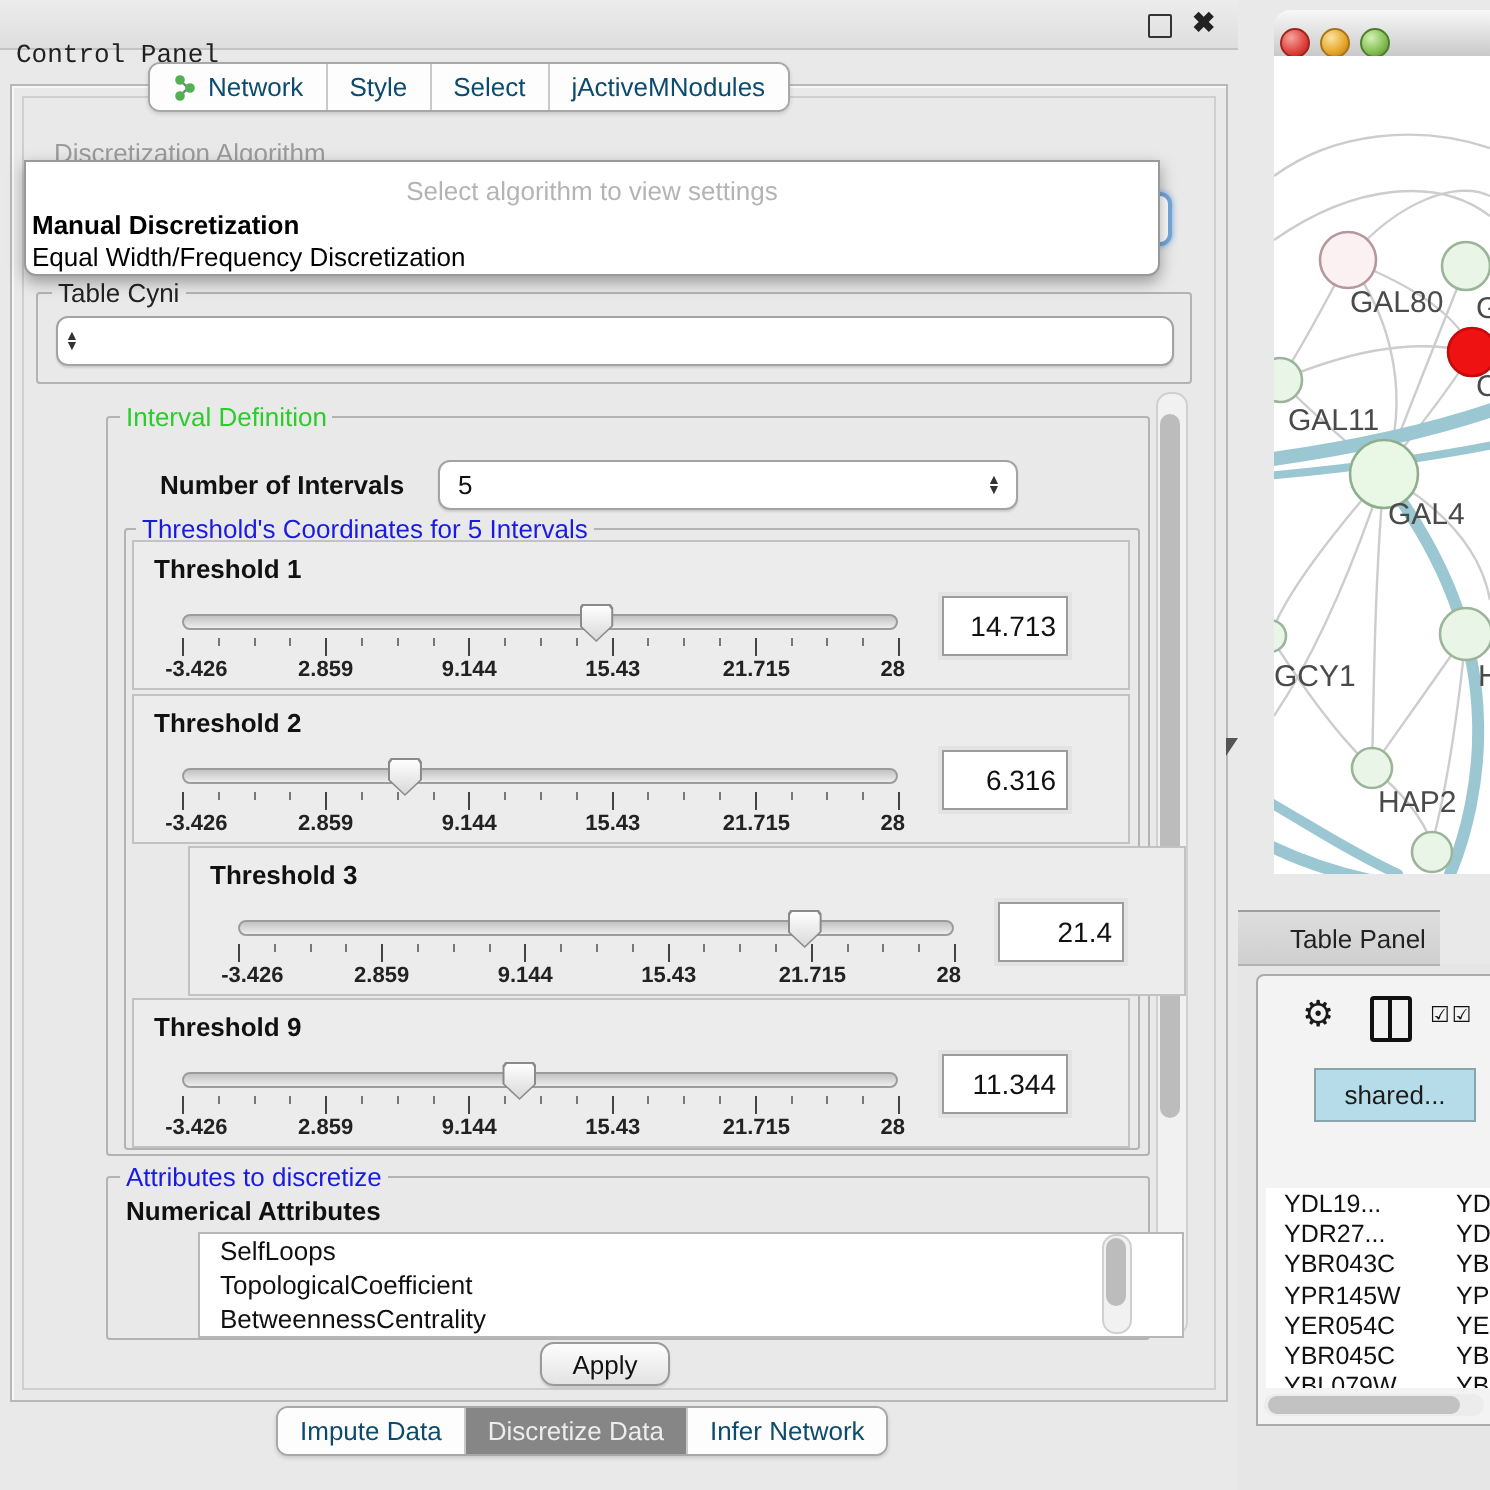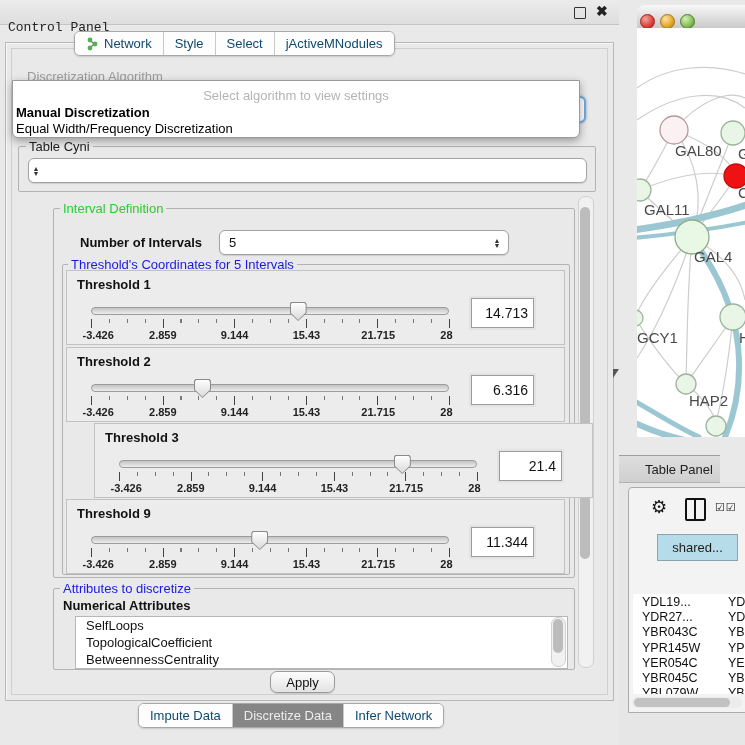--- a/index.html
+++ b/index.html
@@ -56,21 +56,21 @@
        repeating-linear-gradient(to right,#777 0 1px,transparent 1px 17.9px);
      background-size:359px 9px,359px 4px;background-repeat:no-repeat;background-position:0 0,0 0;}
   .ticklabels{position:absolute;left:0;top:22px;width:359px;height:11px;}
   .ticklabels span{position:absolute;transform:translateX(-50%);font-size:11px;font-weight:bold;color:#222;white-space:nowrap;}
   .thumb{position:absolute;top:-5px;width:17px;height:19px;margin-left:-8px;z-index:3;}
   .thumb .o{position:absolute;inset:0;background:#8a8a8a;clip-path:polygon(8% 0,92% 0,100% 10%,100% 58%,50% 100%,0 58%,0 10%);}
   .thumb .i{position:absolute;inset:1px;background:linear-gradient(#fefefe,#d9d9d9);clip-path:polygon(8% 0,92% 0,100% 10%,100% 58%,50% 100%,0 58%,0 10%);}
   .vbox{position:absolute;left:404px;top:27px;width:56px;height:28px;background:#fff;border:1px solid #9c9c9c;box-shadow:0 0 0 2px #e3e3e3;display:flex;align-items:center;justify-content:flex-end;padding-right:5px;font-size:14px;}
 
   
-  .listbox{background:#fff;border:1px solid #b7b7b7;}
+  .listbox{background:#fff;border:1px solid #b7b7b7;margin-left:24px;}
   .listbox .item{padding:1px 0 1px 10px;font-size:13px;white-space:nowrap;}
 
   .btn{background:linear-gradient(#fdfdfd,#e3e3e3);border:1px solid #9a9a9a;border-radius:7px;font-size:13px;display:flex;align-items:center;justify-content:center;box-shadow:0 1px 1px rgba(0,0,0,.15);}
 
   
   .blueframe{left:619px;top:0;width:126px;height:455px;background:linear-gradient(90deg,#22406e 0px,#22406e 7px,#63812f0 7px,#5d7fae 7px,#5d7fae 10px,#46699e 10px);}
   .mactitle{left:637px;top:5px;width:108px;height:23px;background:linear-gradient(#f8f8f8,#c9c9c9);border-top-left-radius:8px;border-bottom:1px solid #979797;}
   .light{position:absolute;top:9px;width:13px;height:13px;border-radius:50%;}
   .canvas{left:637px;top:28px;width:108px;height:409px;background:#fff;}
   .nlabel{font-size:15px;fill:#4a4a4a;}

